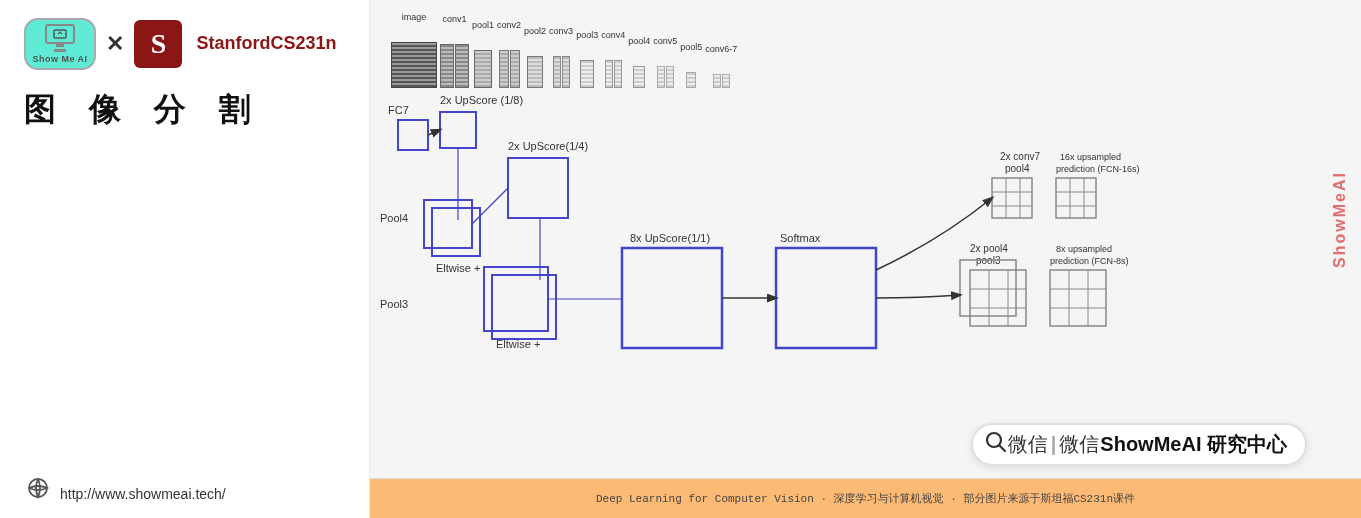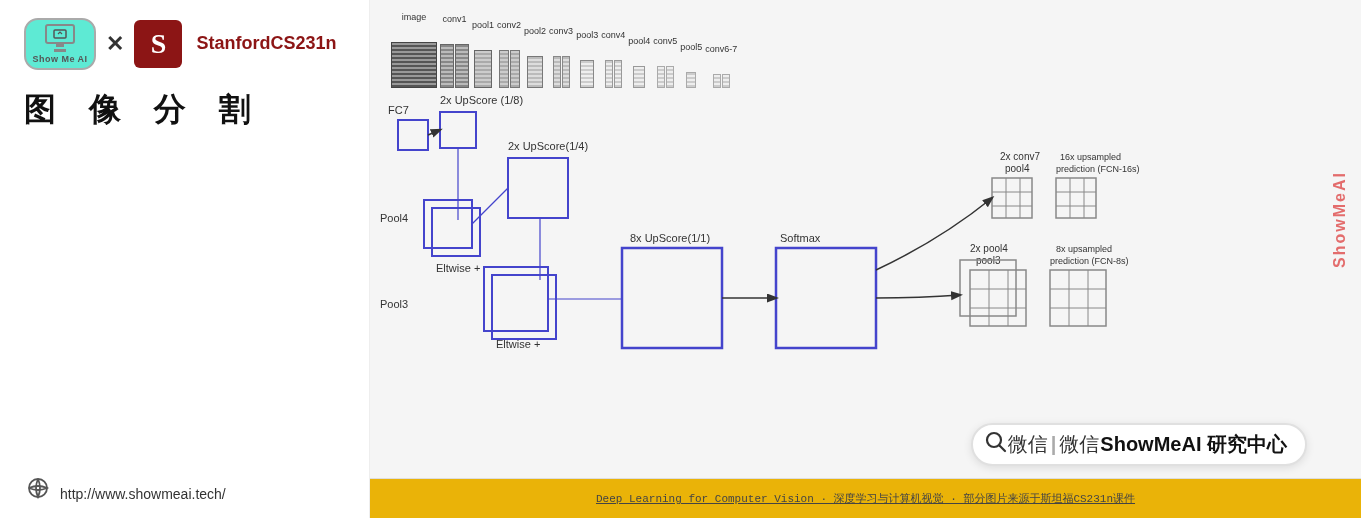--- a/index.html
+++ b/index.html
@@ -218,29 +218,28 @@
     .conv-layer-label {
       font-size: 9px;
       color: #333;
       text-align: center;
       white-space: nowrap;
     }
 
     
     .bottom-bar {
       height: 40px;
-      background: #eab308;
+      background: #fdba74;
       display: flex;
       align-items: center;
       justify-content: center;
       font-size: 12px;
       color: #444;
       border-top: 1px solid #ddd;
       gap: 4px;
-      text-decoration: underline;
     }
 
     .bottom-bar-text {
       font-family: 'Courier New', monospace;
       font-size: 11px;
     }
 
     .search-badge {
       position: absolute;
       bottom: 48px;

